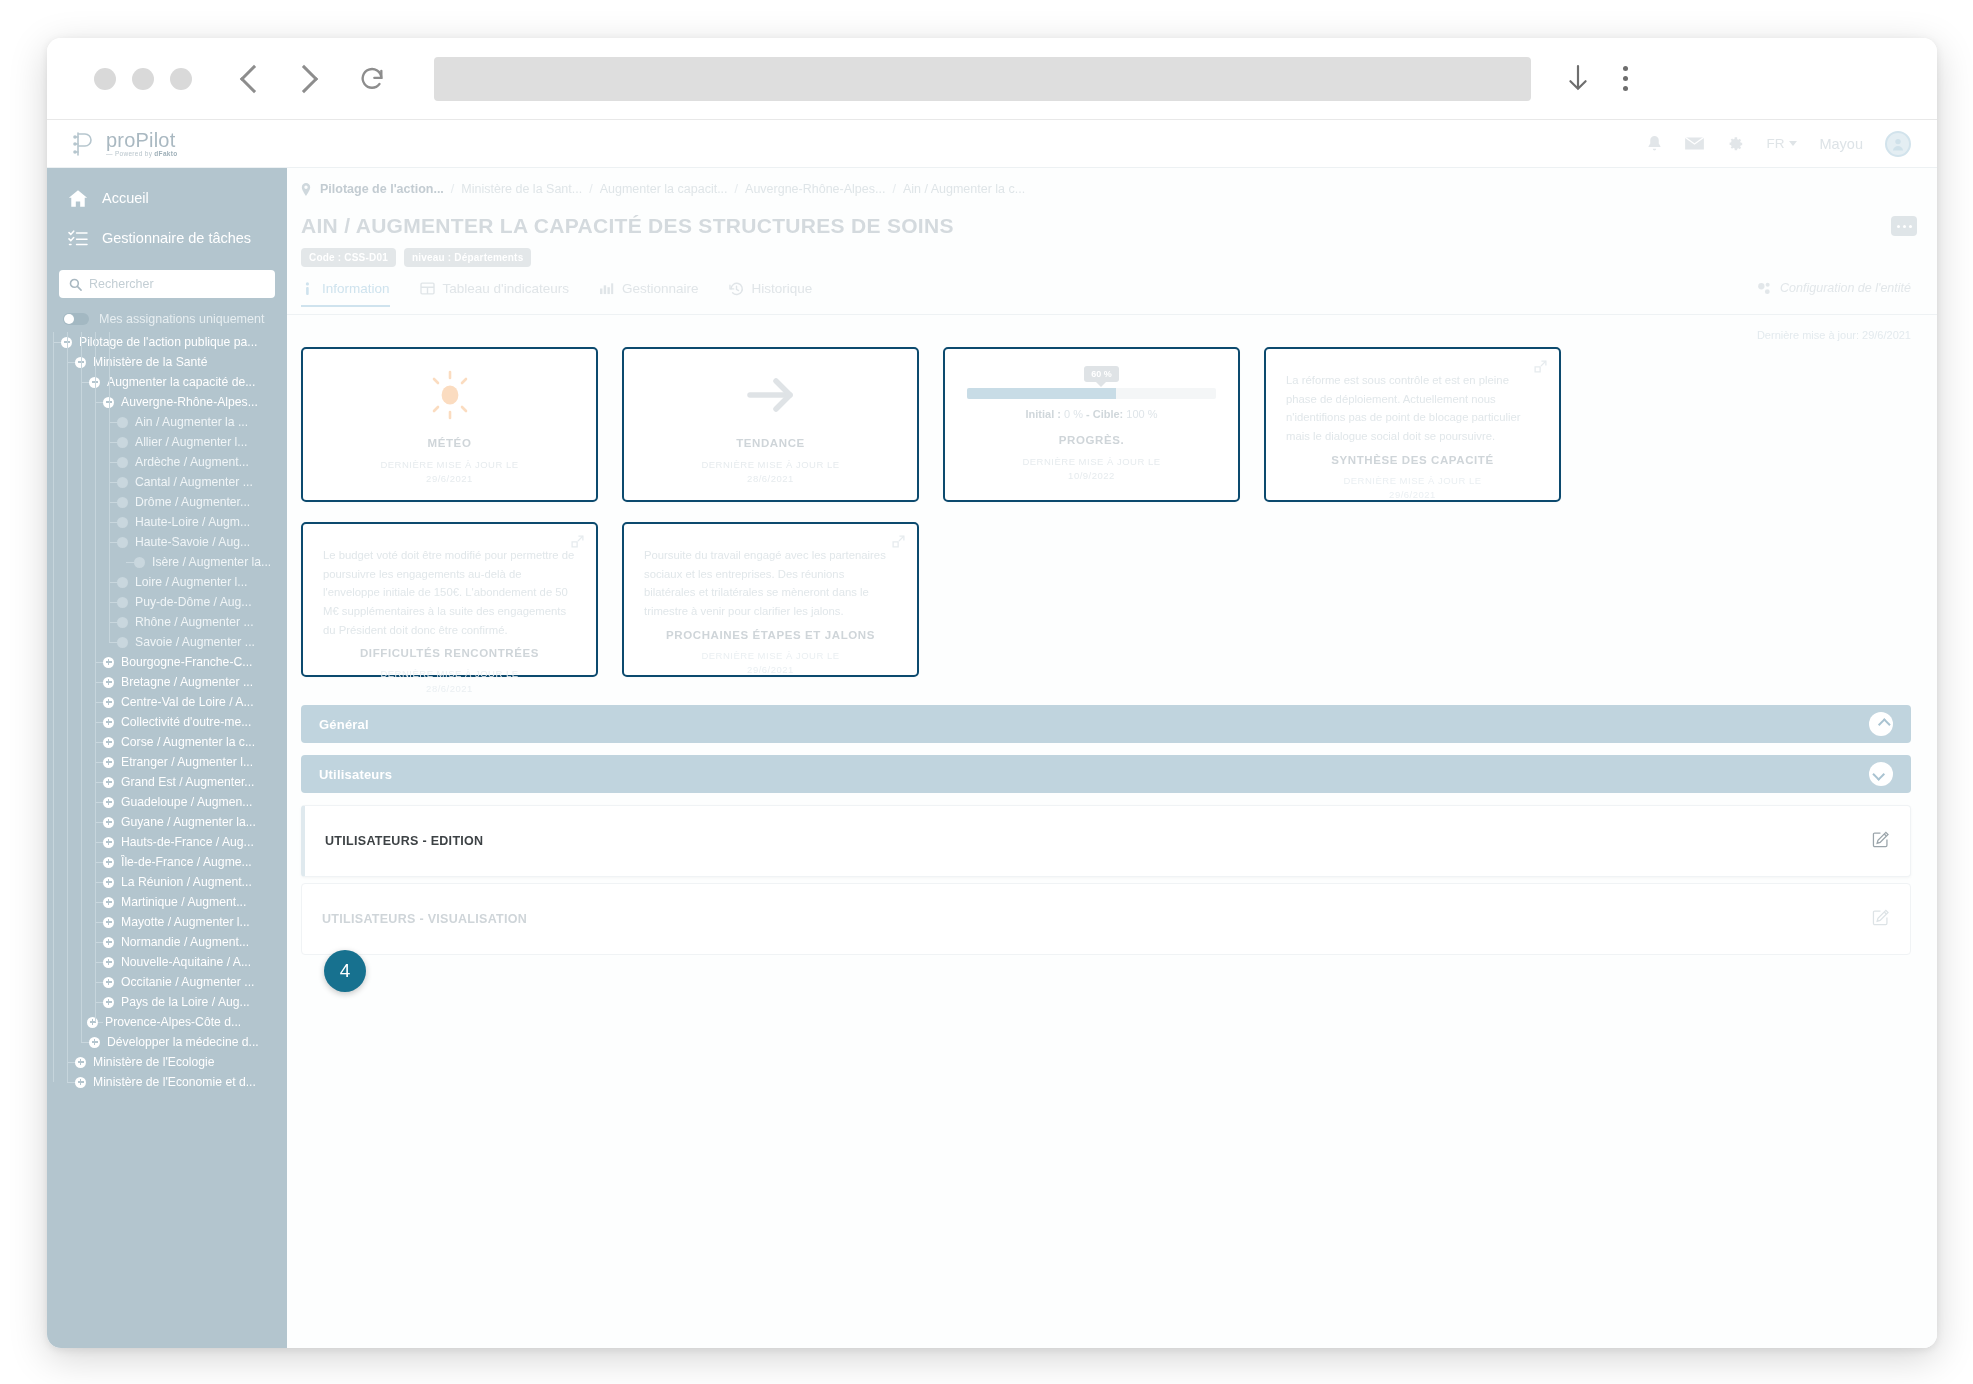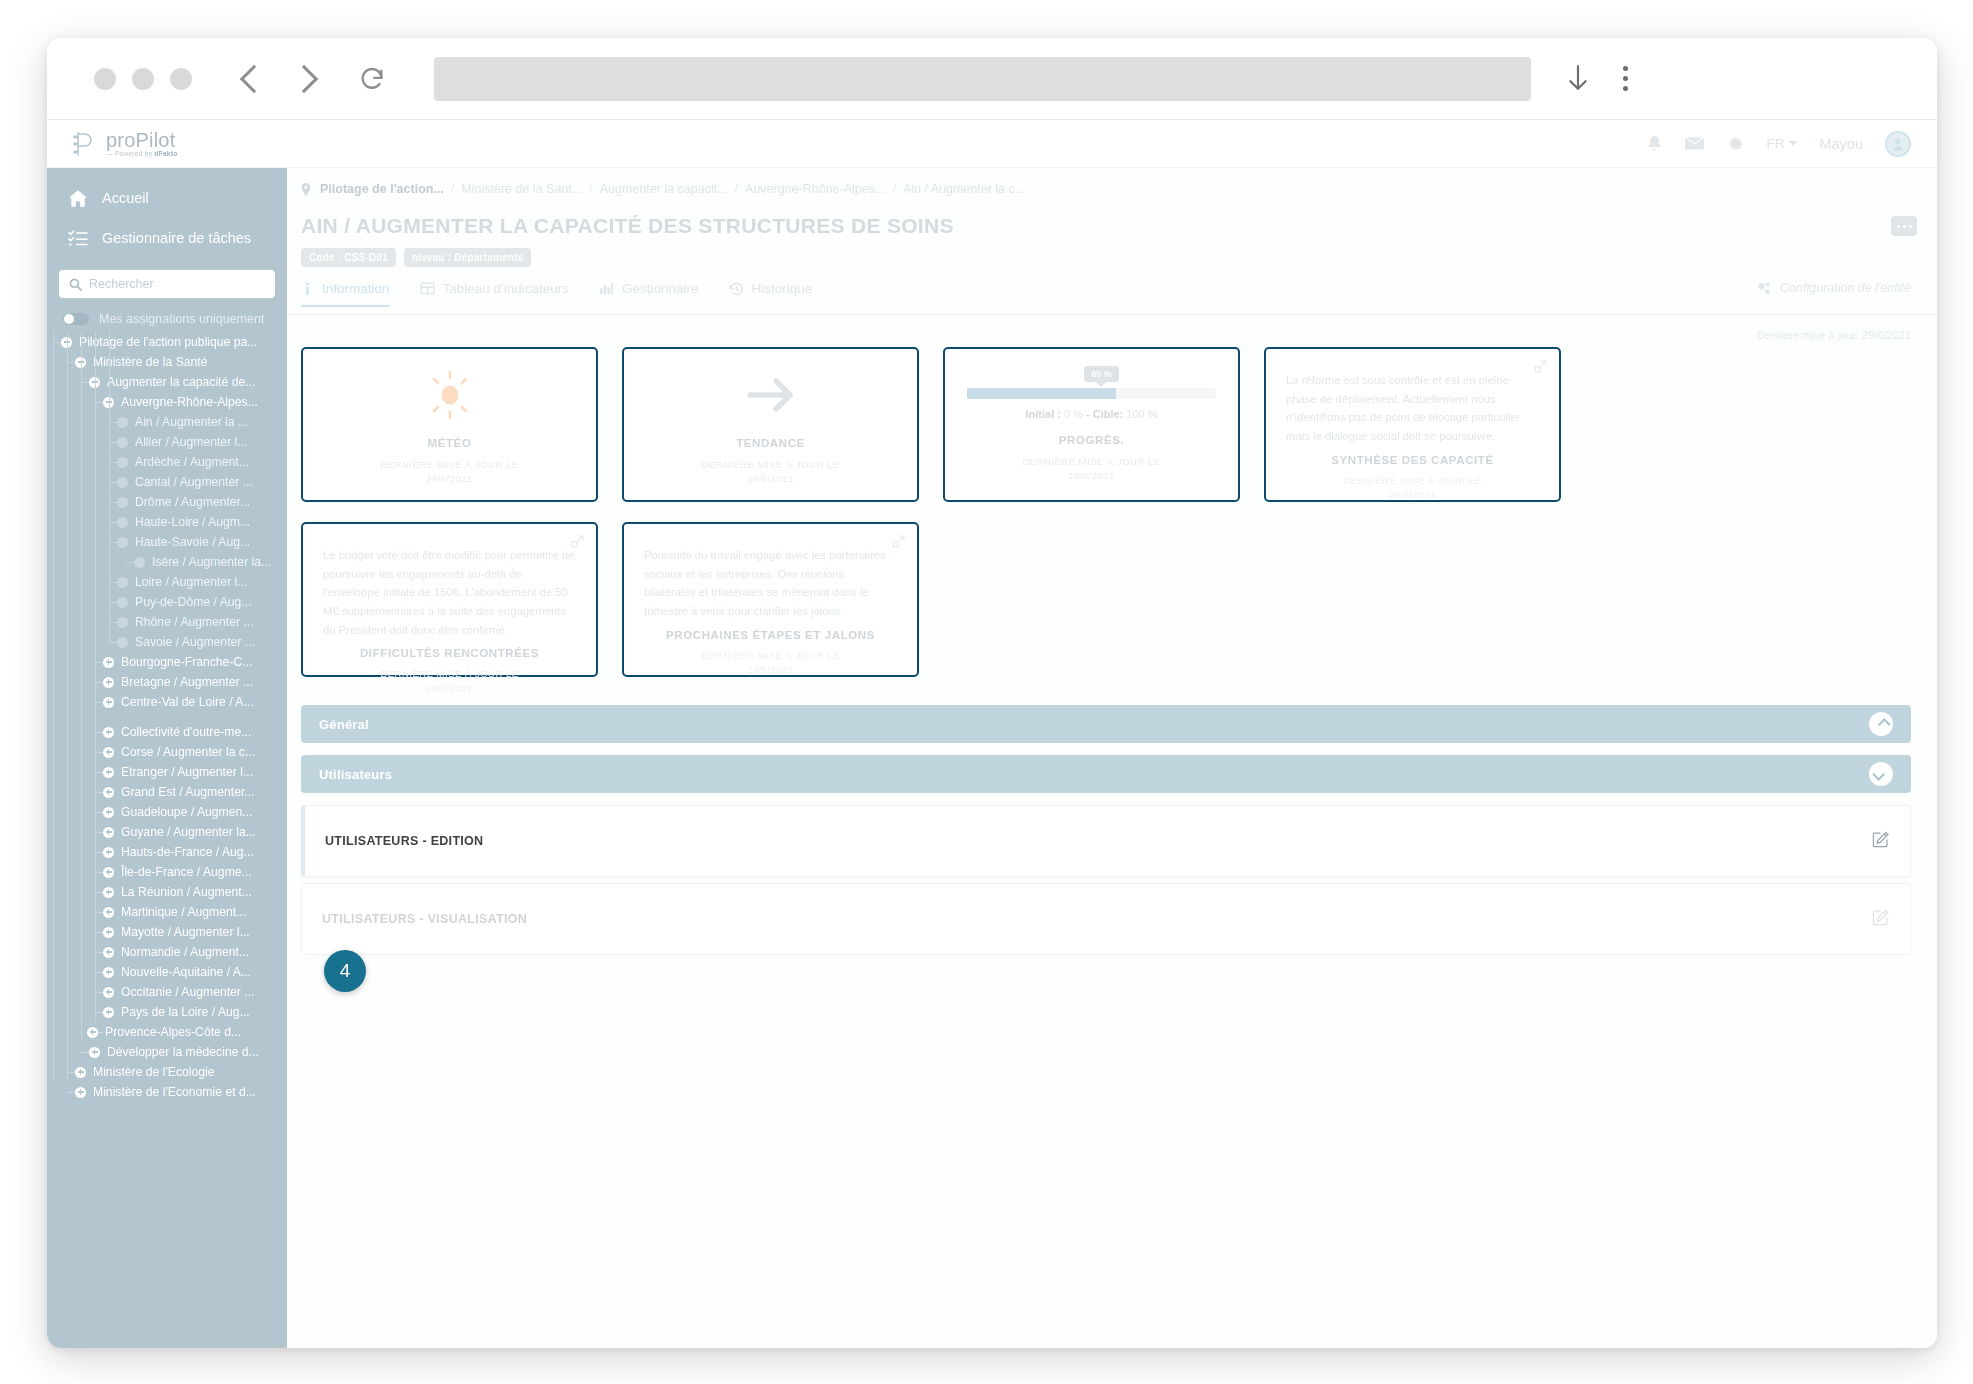--- a/index.html
+++ b/index.html
@@ -514,21 +514,21 @@
             <span class="tlabel">Bretagne / Augmenter ...</span>
           </div>
           <div class="tnode" style="padding-left: 56px;">
             <span class="elbow" style="left: 48px; top: 10px; width: 8px;"></span>
             <span class="bullet">
               <span class="sign h"></span>
               <span class="sign v"></span>
             </span>
             <span class="tlabel">Centre-Val de Loire / A...</span>
           </div>
-          <div class="tnode" style="padding-left: 56px; margin-top: 10px;">
+          <div class="tnode" style="padding-left: 56px;">
             <span class="elbow" style="left: 48px; top: 10px; width: 8px;"></span>
             <span class="bullet">
               <span class="sign h"></span>
               <span class="sign v"></span>
             </span>
             <span class="tlabel">Collectivité d'outre-me...</span>
           </div>
           <div class="tnode" style="padding-left: 56px;">
             <span class="elbow" style="left: 48px; top: 10px; width: 8px;"></span>
             <span class="bullet">

